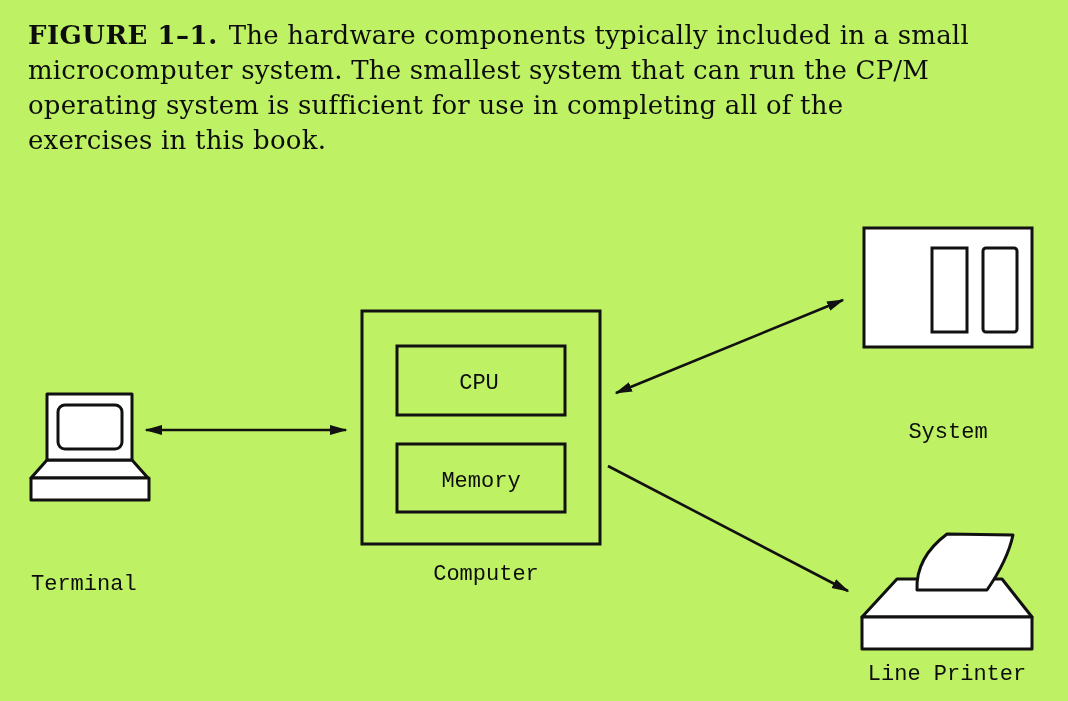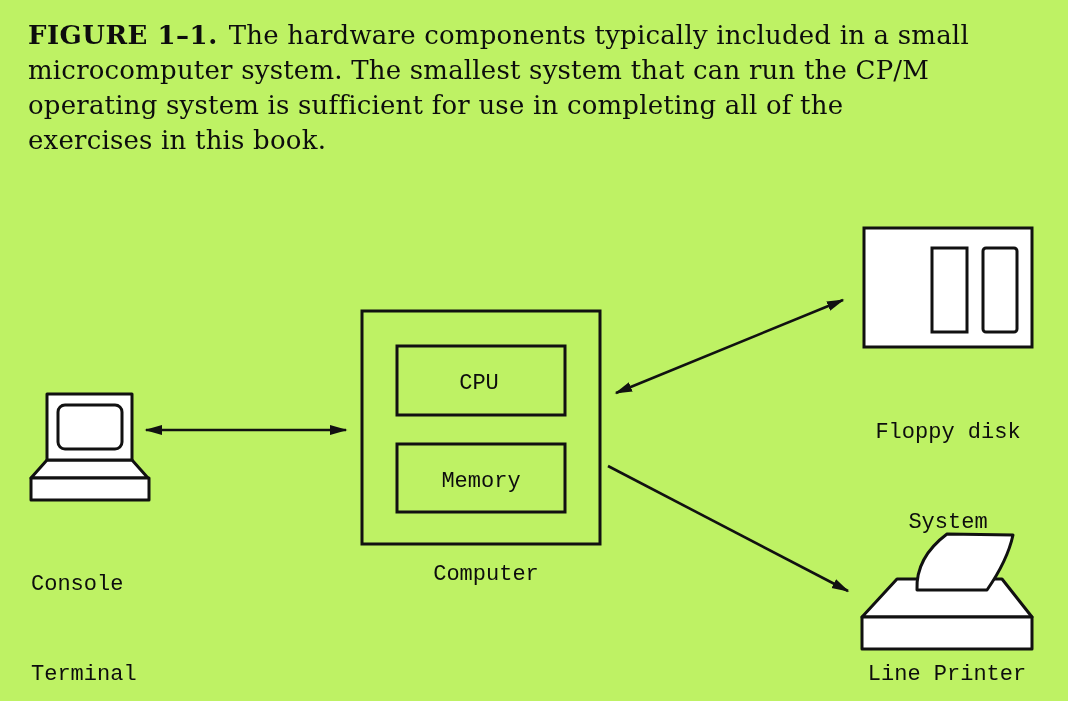--- a/index.html
+++ b/index.html
@@ -98,24 +98,22 @@
     </g>
   </svg>
 
   <div class="mono-label center" style="left:397px; top:369px; width:164px;">CPU</div>
 
   <div class="mono-label center" style="left:397px; top:467px; width:168px;font-family:Liberation Mono, monospace;">Memory</div>
 
   <div class="mono-label center" style="left:366px; top:560px; width:240px;">Computer</div>
 
   <div class="mono-label" style="left:31px; top:510px;">
-    <div>Console</div>
     <div>Terminal</div>
   </div>
 
   <div class="mono-label center" style="left:864px; top:358px; width:168px;">
-    <div>Floppy disk</div>
     <div>System</div>
   </div>
 
   <div class="mono-label center" style="left:857px; top:660px; width:180px;text-align:center;">Line Printer</div>
 
 </div>
 
 </body></html>

